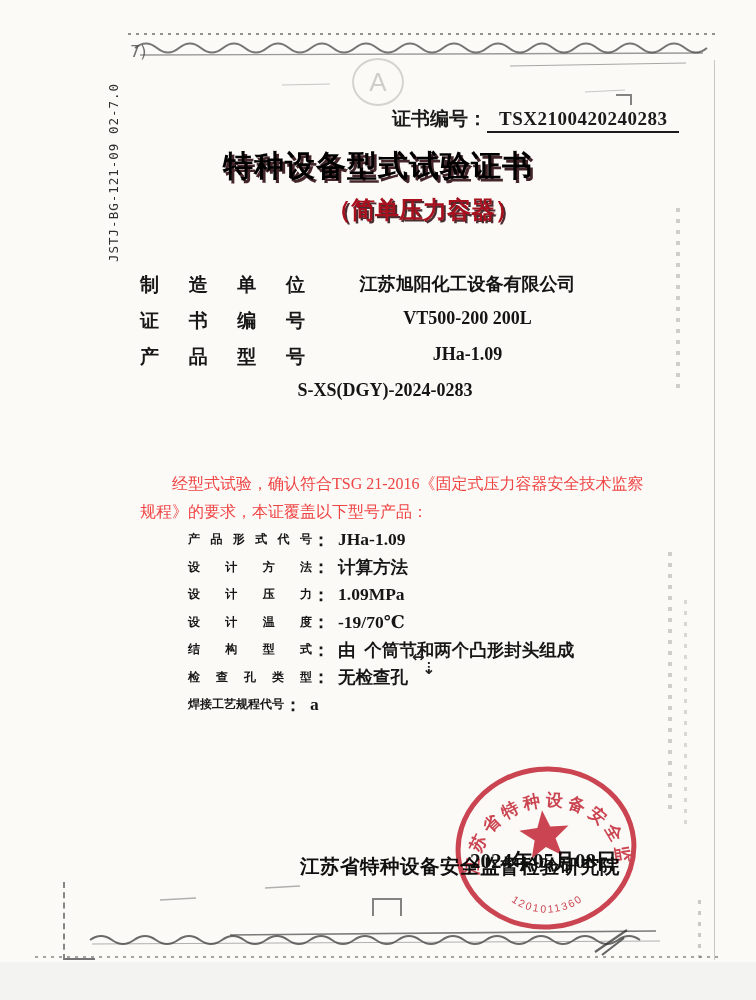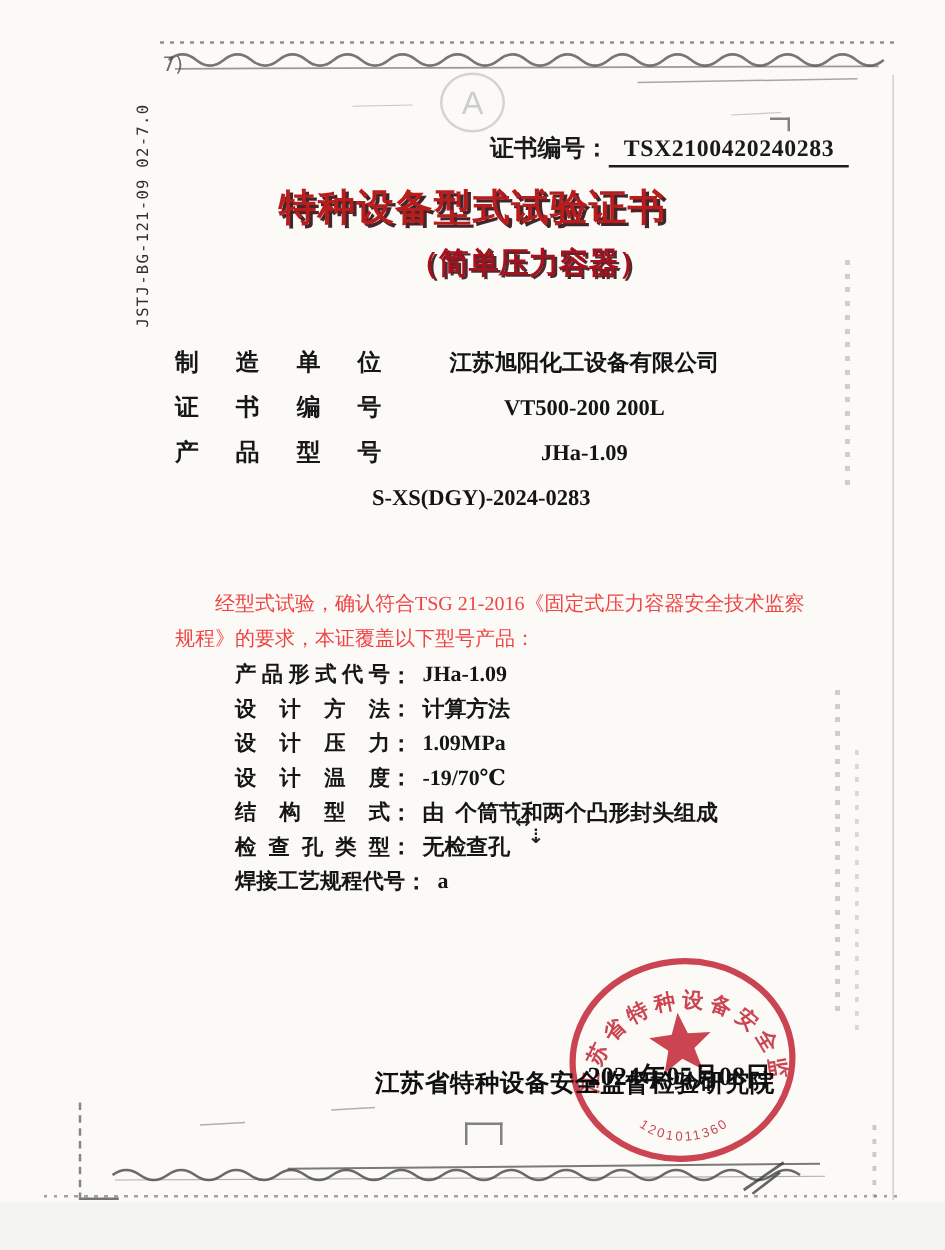--- a/index.html
+++ b/index.html
@@ -37,46 +37,46 @@
   #doc-code{
     position:absolute;left:106px;top:262px;
     transform:rotate(-90deg);transform-origin:0 0;
     font-family:"DejaVu Sans Mono",monospace;
     font-size:12.5px;letter-spacing:1px;color:#2e2e2e;white-space:nowrap;
   }
   #certno{position:absolute;top:106px;left:392px;font-size:19px;font-weight:700;color:#1a1a1a;}
   #certno .val{display:inline-block;padding:0 12px 1px 12px;border-bottom:2px solid #1c1c1c;font-family:"Liberation Serif",serif;letter-spacing:.5px;}
   #title-main{
     position:absolute;top:146px;left:0;width:100%;text-align:center;
-    font-size:30px;font-weight:700;letter-spacing:1px;color:#b91c1c;
+    font-size:30px;font-weight:700;letter-spacing:1px;color:#000000;
     text-shadow:2.5px 2.5px 0 rgba(42,8,14,.88);
   }
   #title-sub{
     position:absolute;top:194px;left:0;width:100%;text-align:center;
     font-size:24px;font-weight:700;color:#a8101d;
     text-shadow:2px 2px 0 rgba(42,8,14,.85);
     margin-left:45px;
   }
 
   
   #fields{position:absolute;left:140px;top:272px;width:490px;}
-  .field-row{display:flex;height:36px;align-items:center;}
+  .field-row{display:flex;height:36px;}
   .field-label{width:165px;font-size:19px;font-weight:700;color:#171717;text-align:justify;text-align-last:justify;}
   .field-value{flex:1;text-align:center;font-size:18px;font-weight:700;color:#141414;white-space:nowrap;}
 
   
   #statement{
     position:absolute;left:140px;top:470px;width:508px;
     font-size:16px;font-weight:400;color:#ef4444;line-height:28px;text-indent:2em;
   }
 
   
   #specs{position:absolute;left:188px;top:526px;width:440px;}
   .spec-row{display:flex;height:27.5px;align-items:center;font-weight:700;color:#161616;}
-  .spec-label{width:124px;font-size:17px;text-align:justify;text-align-last:justify;white-space:nowrap;}
+  .spec-label{width:124px;font-size:12px;text-align:justify;text-align-last:justify;white-space:nowrap;}
   .spec-row:last-child .spec-label{width:auto;text-align-last:auto;}
   .spec-colon{width:16px;font-size:18px;}
   .spec-value{margin-left:10px;font-size:17.5px;white-space:pre-wrap;}
 
   
   #cursor-artifact{position:absolute;left:412px;top:652px;color:#222;z-index:4;font-family:"DejaVu Sans",sans-serif;}
   #cursor-artifact .move{font-size:15px;font-weight:700;display:block;line-height:10px;}
   #cursor-artifact .ptr{font-size:16px;font-weight:700;display:block;margin-left:10px;line-height:14px;}
 
   

